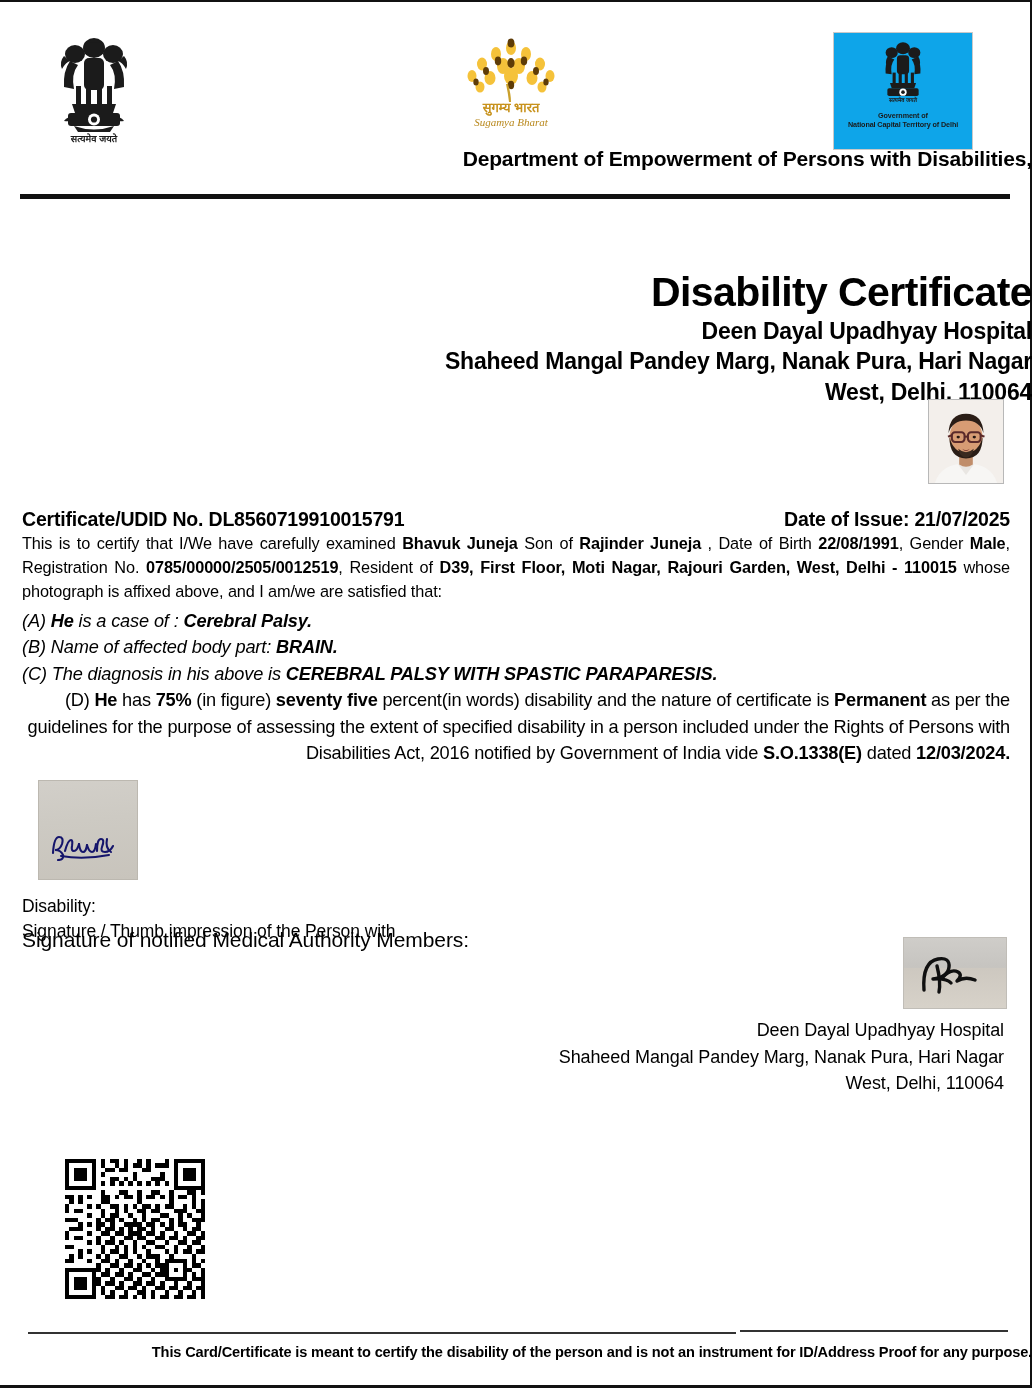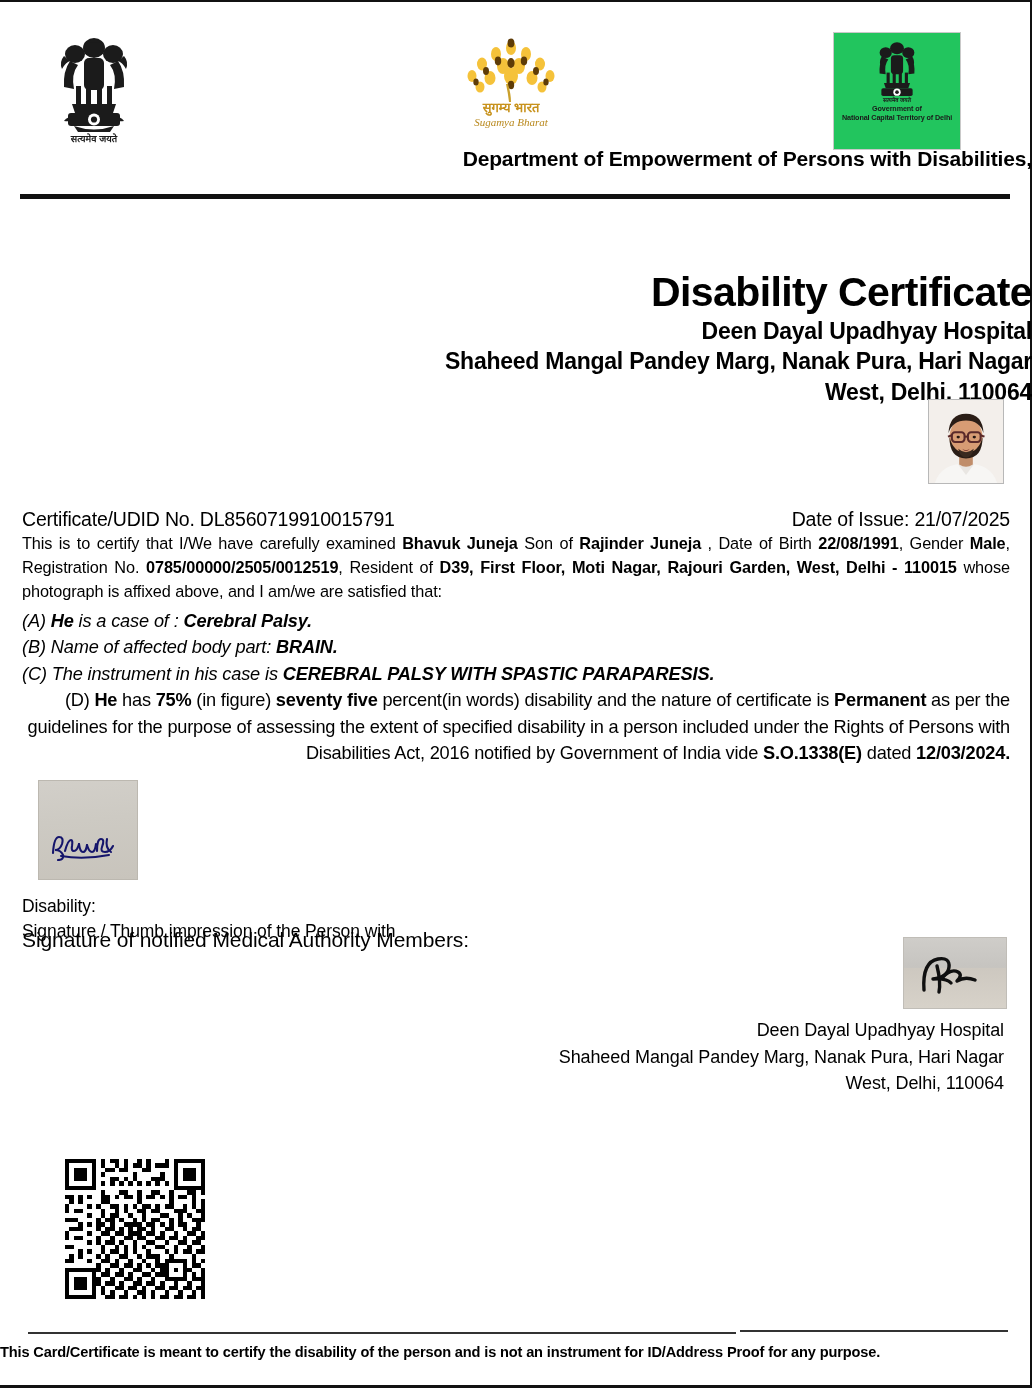--- a/index.html
+++ b/index.html
@@ -30,26 +30,27 @@
   .emblem-left {
     position: absolute; left: 48px; top: 26px;
     width: 92px; height: 118px;
   }
   .logo-center {
     position: absolute; left: 452px; top: 28px;
     width: 118px; height: 104px;
   }
   .emblem-right {
     position: absolute; left: 833px; top: 30px;
-    width: 128px; height: 118px;
+    width: 140px; height: 118px;
     border: 1px solid #c9c9c9;
-    background: #22c55e;
+    background: #0ea5e9;
     display: flex; flex-direction: column;
     align-items: center; justify-content: flex-start;
     padding-top: 4px;
+    gap: 7px;
   }
   .emblem-right .ncr-caption {
     font-size: 7.2px;
     line-height: 1.25;
     text-align: center;
     font-weight: 700;
     color: #1a1a1a;
     margin-top: 1px;
     letter-spacing: -0.1px;
   }
@@ -101,21 +102,21 @@
   
   .body-block {
     position: absolute;
     left: 22px; top: 506px; width: 988px;
   }
   .line-udid {
     display: flex;
     justify-content: space-between;
     align-items: baseline;
     font-size: 19.5px;
-    font-weight: 400;
+    font-weight: 700;
     letter-spacing: -0.2px;
     margin-bottom: 1px;
   }
   .para {
     font-size: 16.3px;
     line-height: 1.465;
     text-align: justify;
     letter-spacing: -0.1px;
   }
   .para b { font-weight: 700; }
@@ -197,21 +198,21 @@
   }
   .footer-rule-right {
     position: absolute;
     left: 740px; top: 1328px;
     width: 268px; height: 2px;
     background: #333;
   }
   .footer-text {
     position: absolute;
     left: 0; top: 1342px; width: 1032px;
-    text-align: left;
+    text-align: right;
     font-size: 14.6px;
     font-weight: 600;
     letter-spacing: -0.15px;
   }
 </style>
 </head>
 <body>
 
 <div class="page">
 
@@ -372,21 +373,21 @@
       <span>Date of Issue: 21/07/2025</span>
     </div>
 
     <div class="para"><span>This is to certify that I/We have carefully examined </span><b>Bhavuk Juneja</b><span> Son of </span><b>Rajinder Juneja</b><span> , Date of Birth </span><b>22/08/1991</b><span>, Gender </span><b>Male</b><span>, Registration No. </span><b>0785/00000/2505/0012519</b><span>, Resident of </span><b>D39, First Floor, Moti Nagar, Rajouri Garden,  West,  Delhi - 110015</b><span>  whose photograph is affixed above, and I am/we are satisfied that:</span></div>
 
     <div class="clauses">
       <div><span>(A) </span><b>He</b><span> is a case of : </span><b>Cerebral Palsy.</b></div>
 
       <div><span>(B) Name of affected body part: </span><b>BRAIN.</b></div>
 
-      <div><span>(C) The instrument in his case is </span><b>CEREBRAL PALSY WITH SPASTIC PARAPARESIS.</b></div>
+      <div><span>(C) The diagnosis in his above is </span><b>CEREBRAL PALSY WITH SPASTIC PARAPARESIS.</b></div>
     </div>
 
     <div class="clause-d"><span>(D) </span><b>He</b><span> has </span><b>75%</b><span> (in figure)  </span><b>seventy five</b><span>  percent(in words) disability and the nature of certificate is </span><b>Permanent</b><span> as per the guidelines for the purpose of assessing the extent of specified disability in a person included under the Rights of Persons with Disabilities Act, 2016 notified by Government of India vide </span><b>S.O.1338(E)</b><span> dated </span><b>12/03/2024.</b></div>
   </div>
 
   <div class="sig-person-box">
     <div class="sig-person-ink">
       <svg viewBox="0 0 82 34" width="82" height="34" aria-hidden="true">
         <g fill="none" stroke="#15156b" stroke-width="2.1" stroke-linecap="round">
           <path d="M6 26 q1 -16 6 -16 q5 0 3 7 q-2 6 -7 6 q6 0 8 5 q1 5 -5 5"></path>

